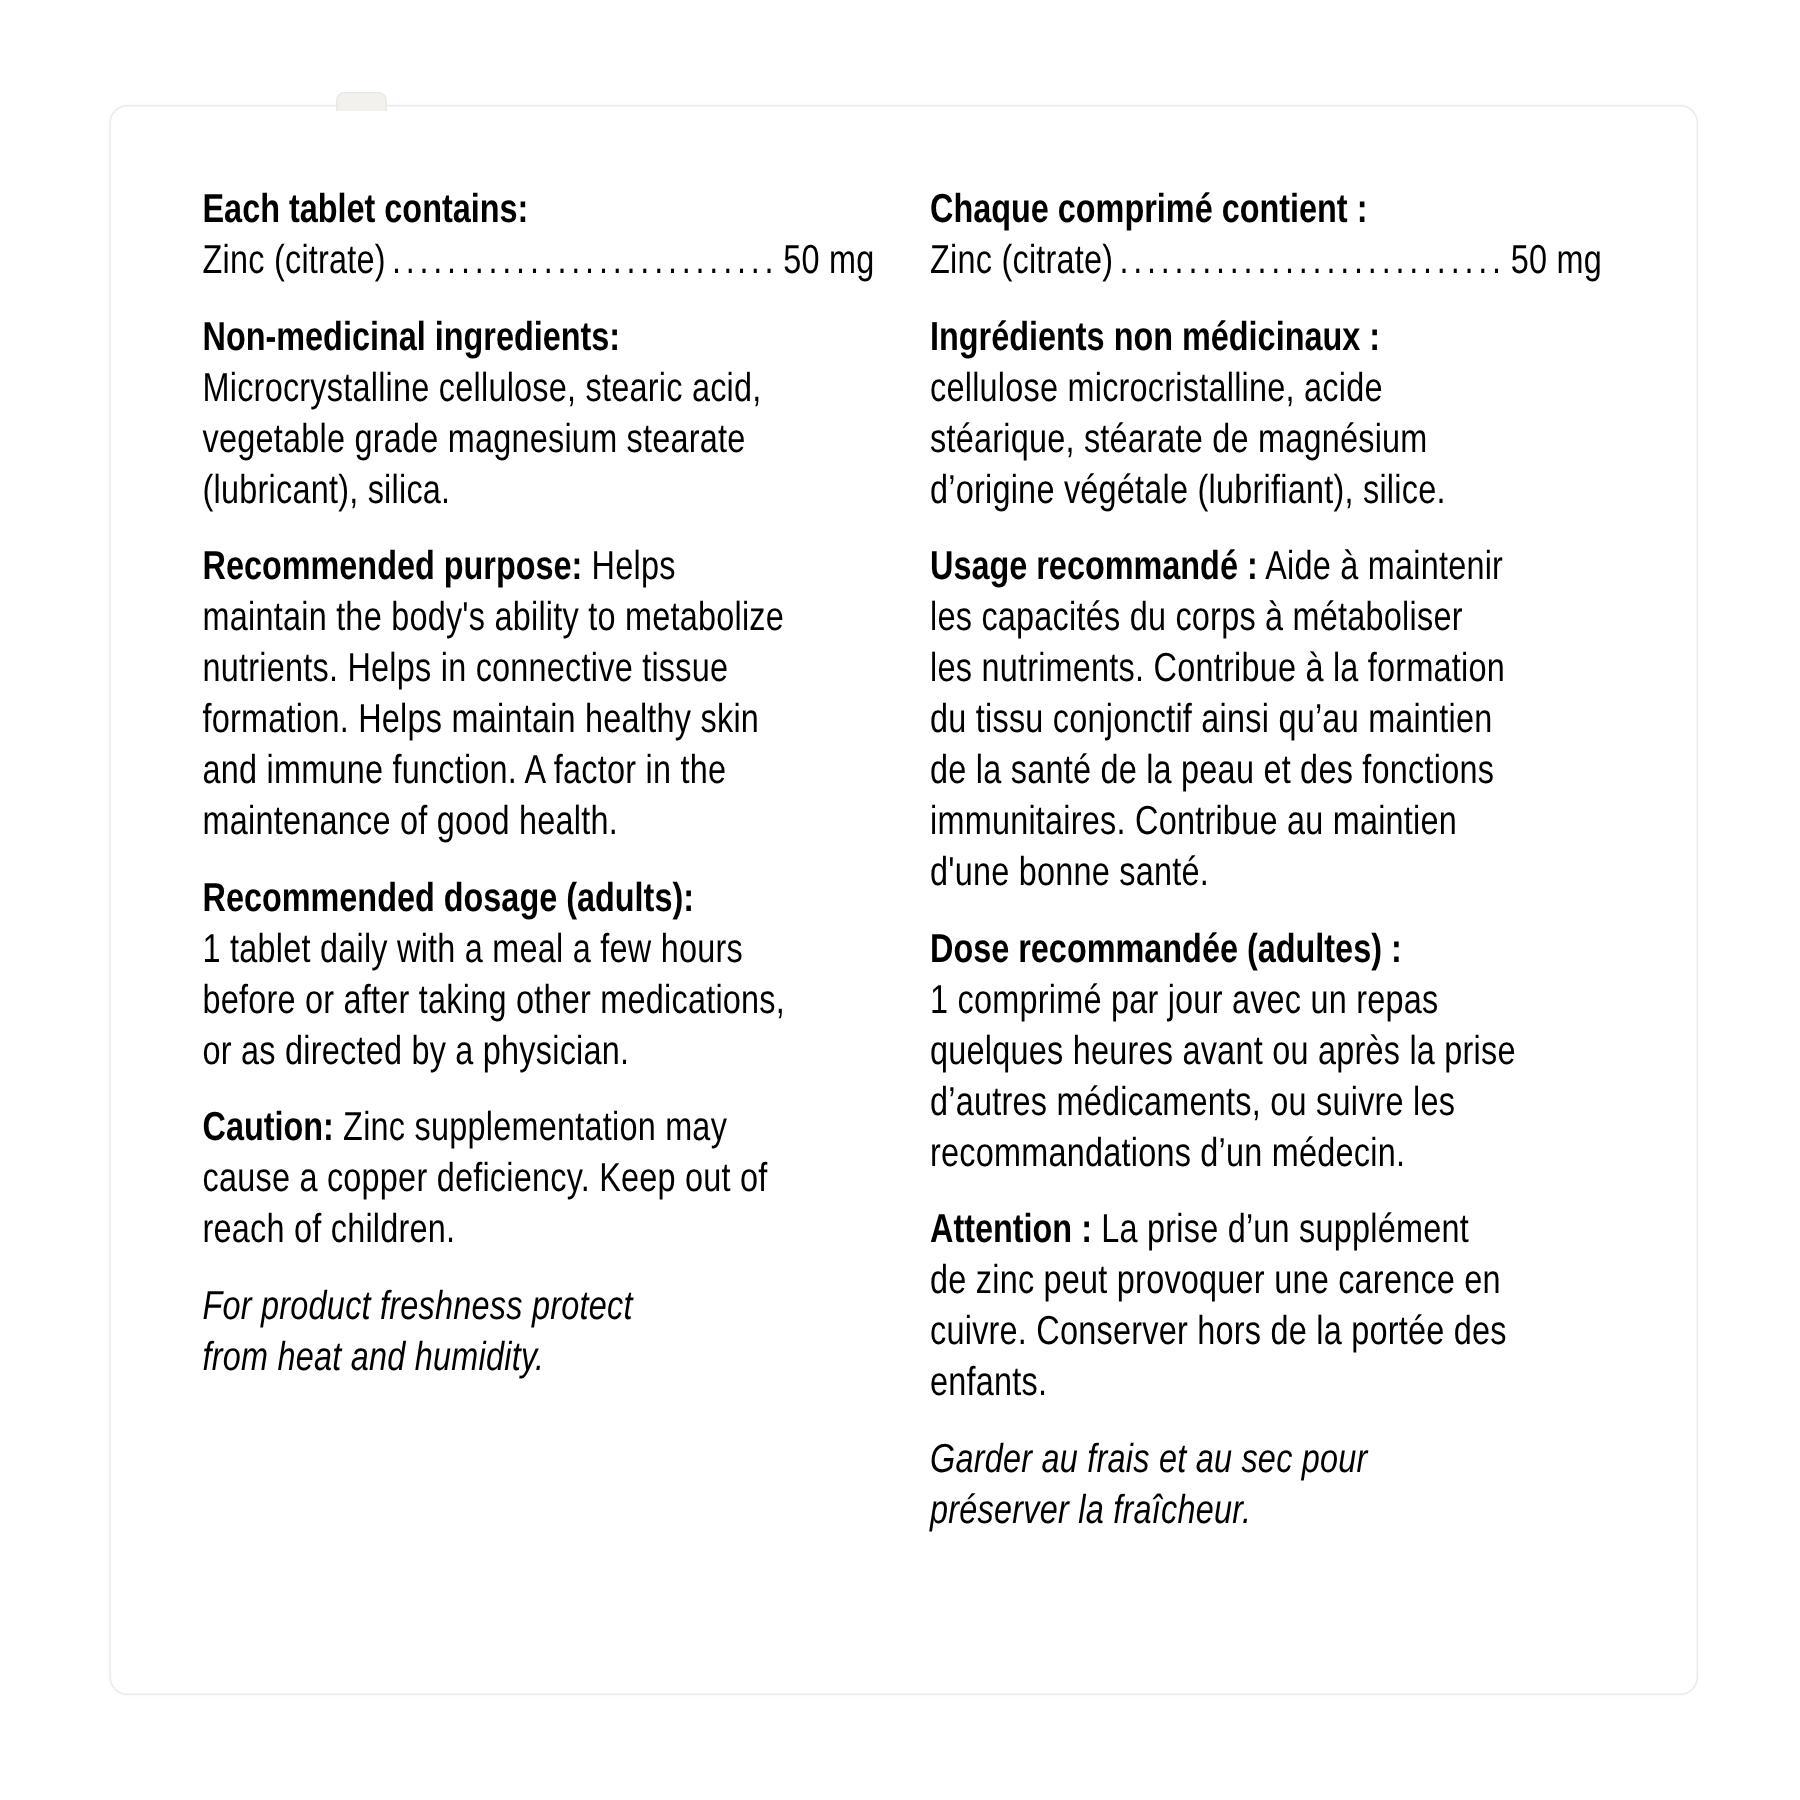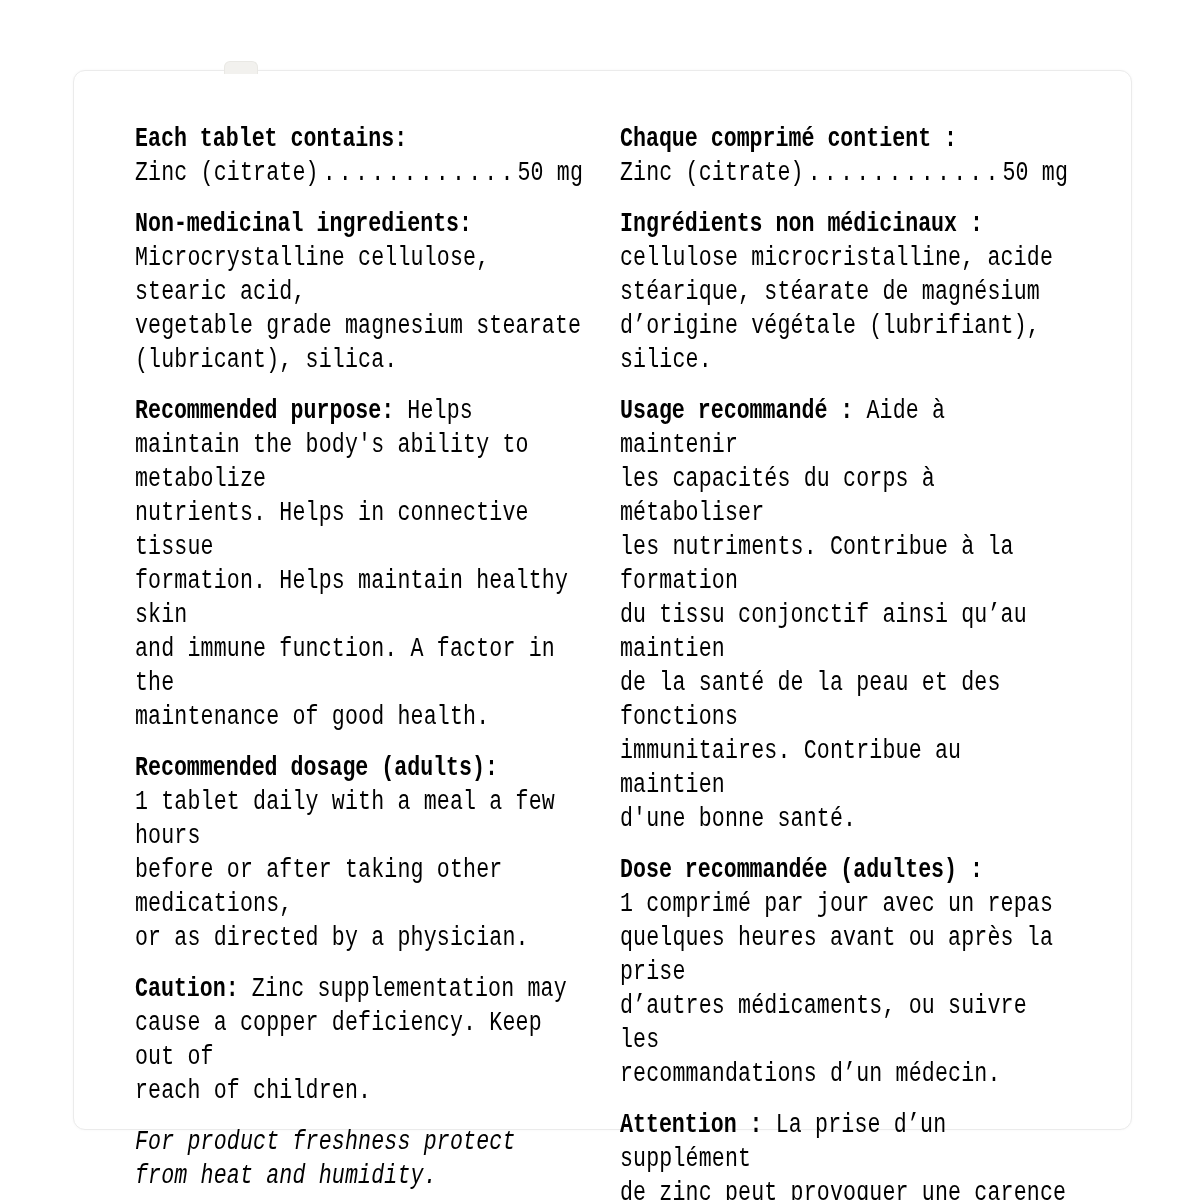--- a/index.html
+++ b/index.html
@@ -6,21 +6,21 @@
     margin: 0;
     padding: 0;
     background: #ffffff;
   }
   .canvas {
     position: relative;
     width: 1200px;
     height: 1200px;
     background: #ffffff;
     overflow: hidden;
-    font-family: Liberation Mono, monospace;
+    font-family: Liberation Sans, sans-serif;
     color: #000000;
   }
   
   .card {
     position: absolute;
     left: 73px;
     top: 70px;
     width: 1057px;
     height: 1058px;
     background: #ffffff;

